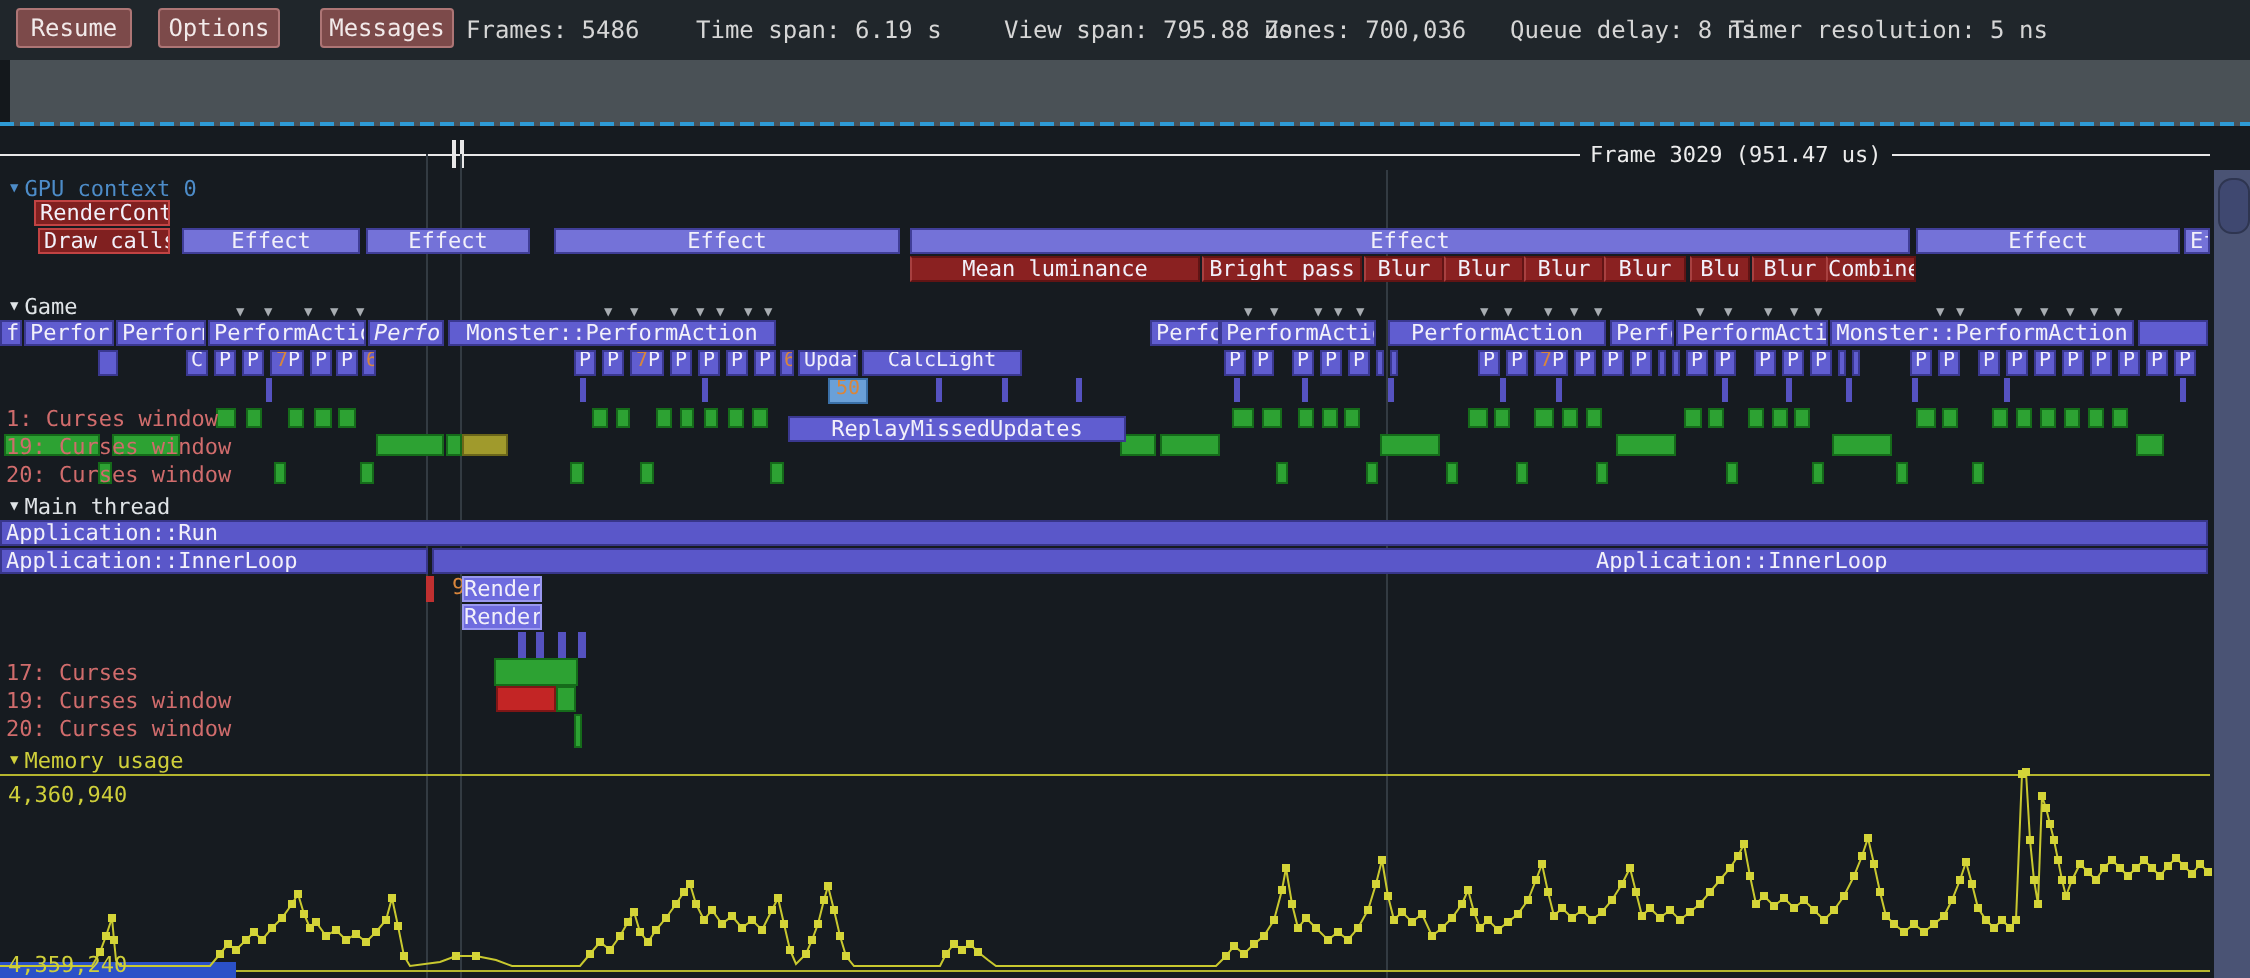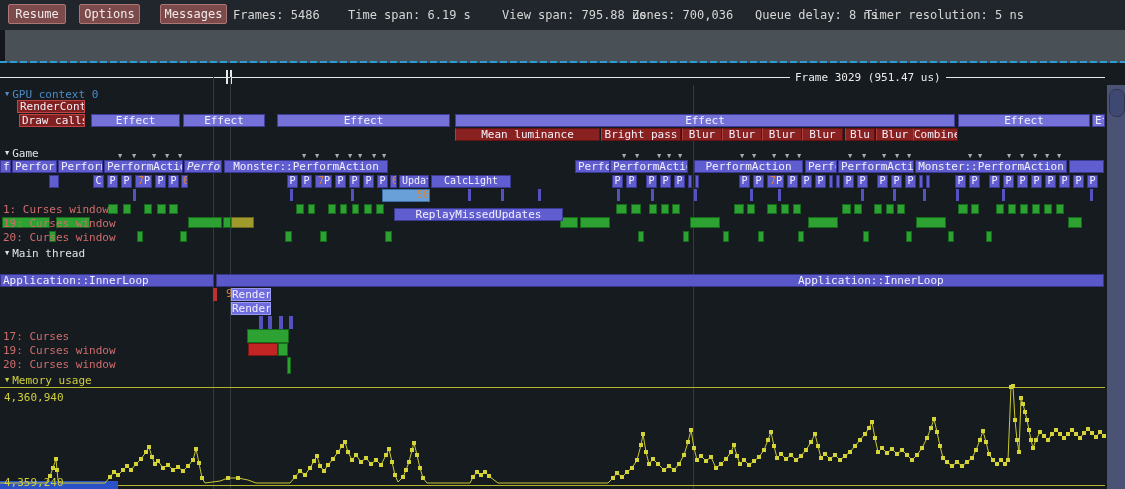--- a/index.html
+++ b/index.html
@@ -373,21 +373,21 @@
     <div class="zb pg2 ctr" style="left: 955px; top: 175px; width: 11px; height: 13px;"><span>P</span></div>
     <div class="zb pg2 ctr" style="left: 969px; top: 175px; width: 11px; height: 13px;"><span>P</span></div>
     <div class="zb pg2 ctr" style="left: 989px; top: 175px; width: 11px; height: 13px;"><span>P</span></div>
     <div class="zb pg2 ctr" style="left: 1003px; top: 175px; width: 11px; height: 13px;"><span>P</span></div>
     <div class="zb pg2 ctr" style="left: 1017px; top: 175px; width: 11px; height: 13px;"><span>P</span></div>
     <div class="zb pg2 ctr" style="left: 1031px; top: 175px; width: 11px; height: 13px;"><span>P</span></div>
     <div class="zb pg2 ctr" style="left: 1045px; top: 175px; width: 11px; height: 13px;"><span>P</span></div>
     <div class="zb pg2 ctr" style="left: 1059px; top: 175px; width: 11px; height: 13px;"><span>P</span></div>
     <div class="zb pg2 ctr" style="left: 1073px; top: 175px; width: 11px; height: 13px;"><span>P</span></div>
     <div class="zb pg2 ctr" style="left: 1087px; top: 175px; width: 11px; height: 13px;"><span>P</span></div>
-    <div class="zb b50 ctr" style="left: 382px; top: 189px; width: 48px; height: 13px; text-align: right;"><span>50</span></div>
+    <div class="zb b50 ctr" style="left: 414px; top: 189px; width: 20px; height: 13px;"><span>50</span></div>
     <div class="zb tick" style="left: 133px; top: 189px; width: 3px; height: 12px;"></div>
     <div class="zb tick" style="left: 290px; top: 189px; width: 3px; height: 12px;"></div>
     <div class="zb tick" style="left: 351px; top: 189px; width: 3px; height: 12px;"></div>
     <div class="zb tick" style="left: 468px; top: 189px; width: 3px; height: 12px;"></div>
     <div class="zb tick" style="left: 501px; top: 189px; width: 3px; height: 12px;"></div>
     <div class="zb tick" style="left: 538px; top: 189px; width: 3px; height: 12px;"></div>
     <div class="zb tick" style="left: 617px; top: 189px; width: 3px; height: 12px;"></div>
     <div class="zb tick" style="left: 651px; top: 189px; width: 3px; height: 12px;"></div>
     <div class="zb tick" style="left: 694px; top: 189px; width: 3px; height: 12px;"></div>
     <div class="zb tick" style="left: 750px; top: 189px; width: 3px; height: 12px;"></div>
@@ -452,20 +452,21 @@
     <div class="zb grn" style="left: 385px; top: 231px; width: 7px; height: 11px;"></div>
     <div class="zb grn" style="left: 638px; top: 231px; width: 6px; height: 11px;"></div>
     <div class="zb grn" style="left: 683px; top: 231px; width: 6px; height: 11px;"></div>
     <div class="zb grn" style="left: 723px; top: 231px; width: 6px; height: 11px;"></div>
     <div class="zb grn" style="left: 758px; top: 231px; width: 6px; height: 11px;"></div>
     <div class="zb grn" style="left: 798px; top: 231px; width: 6px; height: 11px;"></div>
     <div class="zb grn" style="left: 863px; top: 231px; width: 6px; height: 11px;"></div>
     <div class="zb grn" style="left: 906px; top: 231px; width: 6px; height: 11px;"></div>
     <div class="zb grn" style="left: 948px; top: 231px; width: 6px; height: 11px;"></div>
     <div class="zb grn" style="left: 986px; top: 231px; width: 6px; height: 11px;"></div>
+    <div class="zb pm" style="left: 0px; top: 260px; width: 1104px; height: 13px;"><span>Application::Run</span></div>
     <div class="zb pm" style="left: 0px; top: 274px; width: 214px; height: 13px;"><span>Application::InnerLoop</span></div>
     <div class="zb pm txa" style="left: 216px; top: 274px; width: 888px; height: 13px;">
       <span style="left: 579px;">Application::InnerLoop</span>
     </div>
     <div class="zb rtick" style="left: 213px; top: 288px; width: 4px; height: 13px;"></div>
     <div class="zb digit" style="left: 224px; top: 288px; width: 8px; height: 13px;"><span>9</span></div>
     <div class="zb sel ctr" style="left: 231px; top: 288px; width: 40px; height: 13px;"><span>Render</span></div>
     <div class="zb sel ctr" style="left: 231px; top: 302px; width: 40px; height: 13px;"><span>Render</span></div>
     <div class="zb tick" style="left: 259px; top: 316px; width: 4px; height: 13px;"></div>
     <div class="zb tick" style="left: 268px; top: 316px; width: 4px; height: 13px;"></div>

